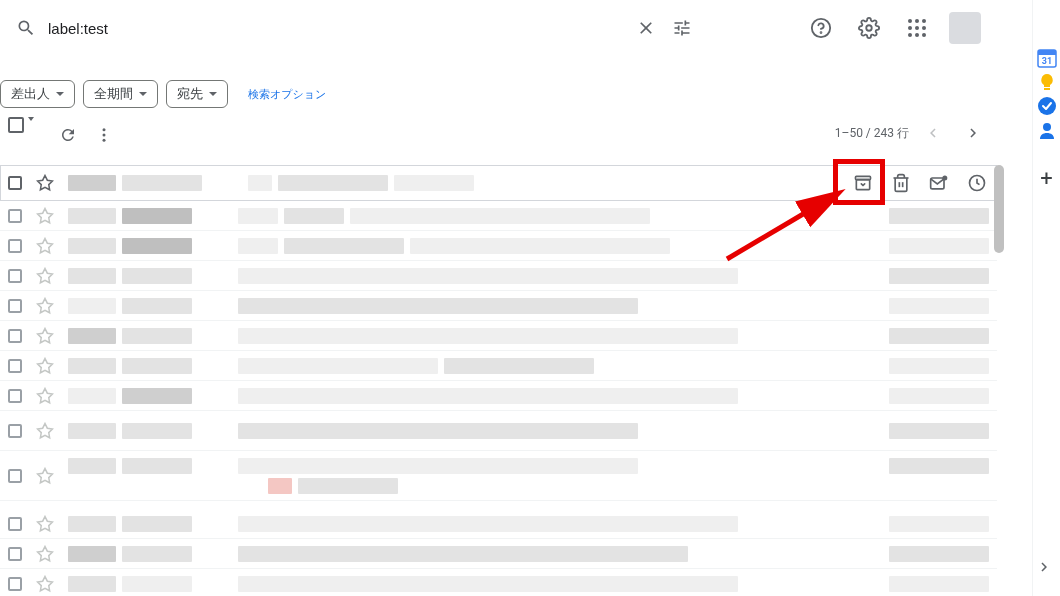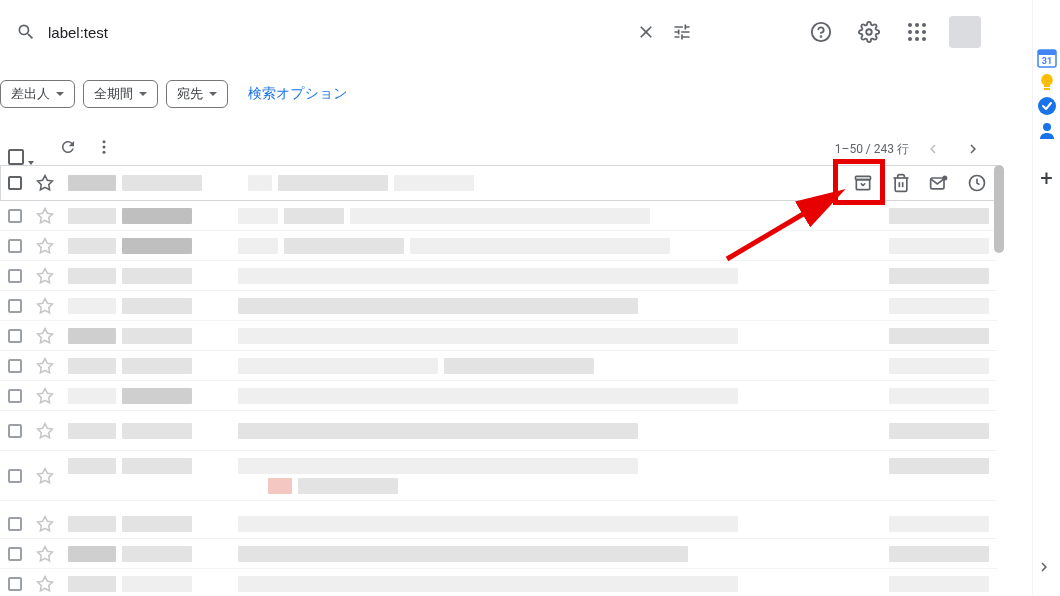--- a/index.html
+++ b/index.html
@@ -1,33 +1,33 @@
 <!DOCTYPE html>
 <html><head>
   <meta charset="utf-8">
   <style>
     * { box-sizing: border-box; margin: 0; padding: 0; }
     body { font-family: 'Roboto', Arial, sans-serif; background: #fff; width: 1060px; height: 596px; overflow: hidden; position: relative; }
     
-    .header { display: flex; align-items: flex-start; height: 48px; padding: 12px 8px; }
+    .header { display: flex; align-items: flex-end; height: 48px; padding: 0 8px; }
     .search-bar { display: flex; align-items: center; background: #fff; border-radius: 8px; padding: 0 8px; width: 700px; height: 40px; }
     .search-icon { width: 20px; height: 20px; color: #5f6368; margin-right: 12px; }
     .search-input { border: none; outline: none; font-size: 15px; flex: 1; color: #202124; }
     .search-clear { width: 20px; height: 20px; color: #5f6368; margin: 0 8px; cursor: pointer; }
     .search-tune { width: 20px; height: 20px; color: #5f6368; margin: 0 8px; cursor: pointer; }
     .header-right { margin-left: auto; display: flex; align-items: center; gap: 8px; padding-right: 8px; }
     .icon-btn { width: 40px; height: 40px; border-radius: 50%; display: flex; align-items: center; justify-content: center; cursor: pointer; color: #5f6368; }
     .avatar { width: 32px; height: 32px; background: #dadce0; border-radius: 4px; margin-left: 4px; }
     
     .filter-row { display: flex; align-items: center; gap: 8px; padding: 8px 0 8px 0; border-bottom: 1px solid #fff; }
     .filter-chip { border: 1px solid #747775; border-radius: 6px; padding: 4px 10px; font-size: 13px; color: #3c4043; display: flex; align-items: center; gap: 6px; cursor: pointer; background: #fff; }
     .caret-down { width: 0; height: 0; border-left: 4px solid transparent; border-right: 4px solid transparent; border-top: 4px solid #5f6368; }
-    .search-options { color: #1a73e8; font-size: 14px; padding: 0 12px; cursor: pointer; }
-    
-    .toolbar { display: flex; align-items: flex-end; height: 48px; padding: 0 8px; }
+    .search-options { color: #1a73e8; font-size: 11px; padding: 0 12px; cursor: pointer; }
+    
+    .toolbar { display: flex; align-items: flex-start; height: 48px; padding: 0 8px; }
     .checkbox-all { width: 16px; height: 16px; border: 2px solid #5f6368; border-radius: 2px; margin-right: 4px; cursor: pointer; }
     .caret-small { width: 0; height: 0; border-left: 3px solid transparent; border-right: 3px solid transparent; border-top: 4px solid #5f6368; margin-right: 16px; cursor: pointer; }
     .refresh-btn, .more-btn { width: 36px; height: 36px; display: flex; align-items: center; justify-content: center; cursor: pointer; color: #5f6368; border-radius: 50%; }
     .pagination { margin-left: auto; display: flex; align-items: center; gap: 8px; color: #5f6368; font-size: 12px; }
     .page-btn { width: 32px; height: 32px; display: flex; align-items: center; justify-content: center; cursor: pointer; border-radius: 50%; }
     .page-btn.disabled { opacity: 0.4; }
     
     .mail-area { width: 997px; }
     .scrollbar-track { position: absolute; right: 54px; top: 165px; width: 12px; height: 420px; }
     .scrollbar-thumb { width: 10px; height: 88px; background: #c0c0c0; border-radius: 5px; }

